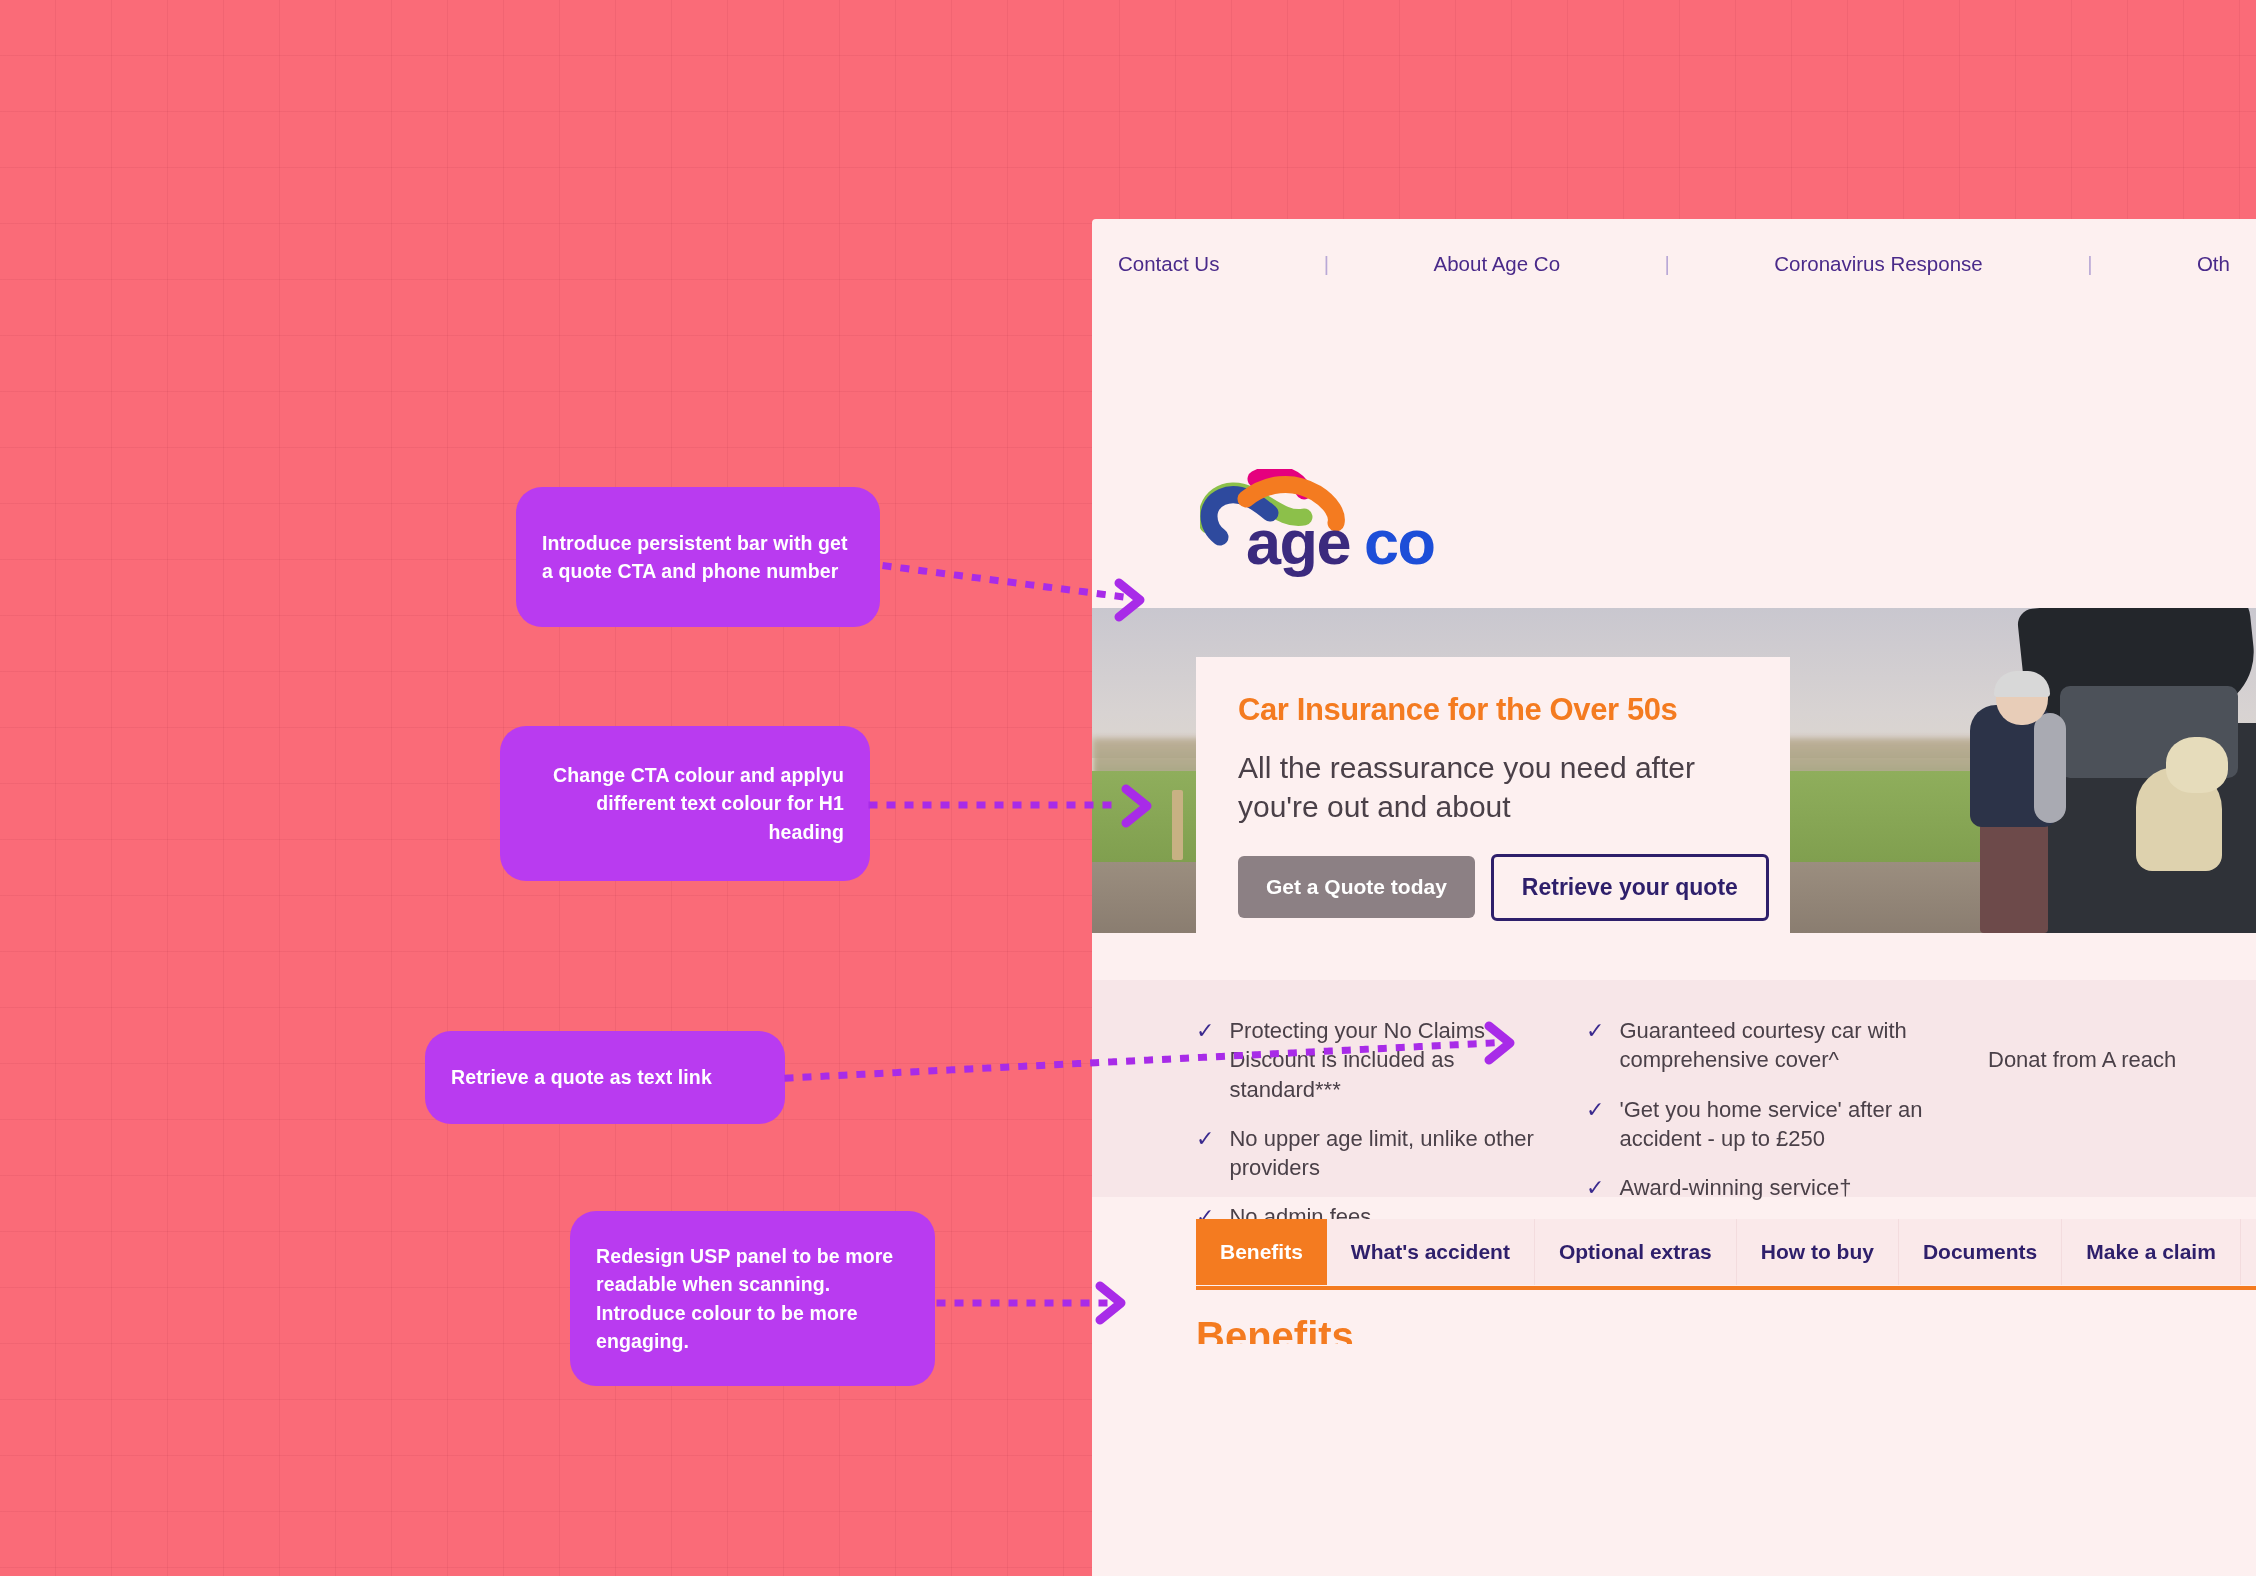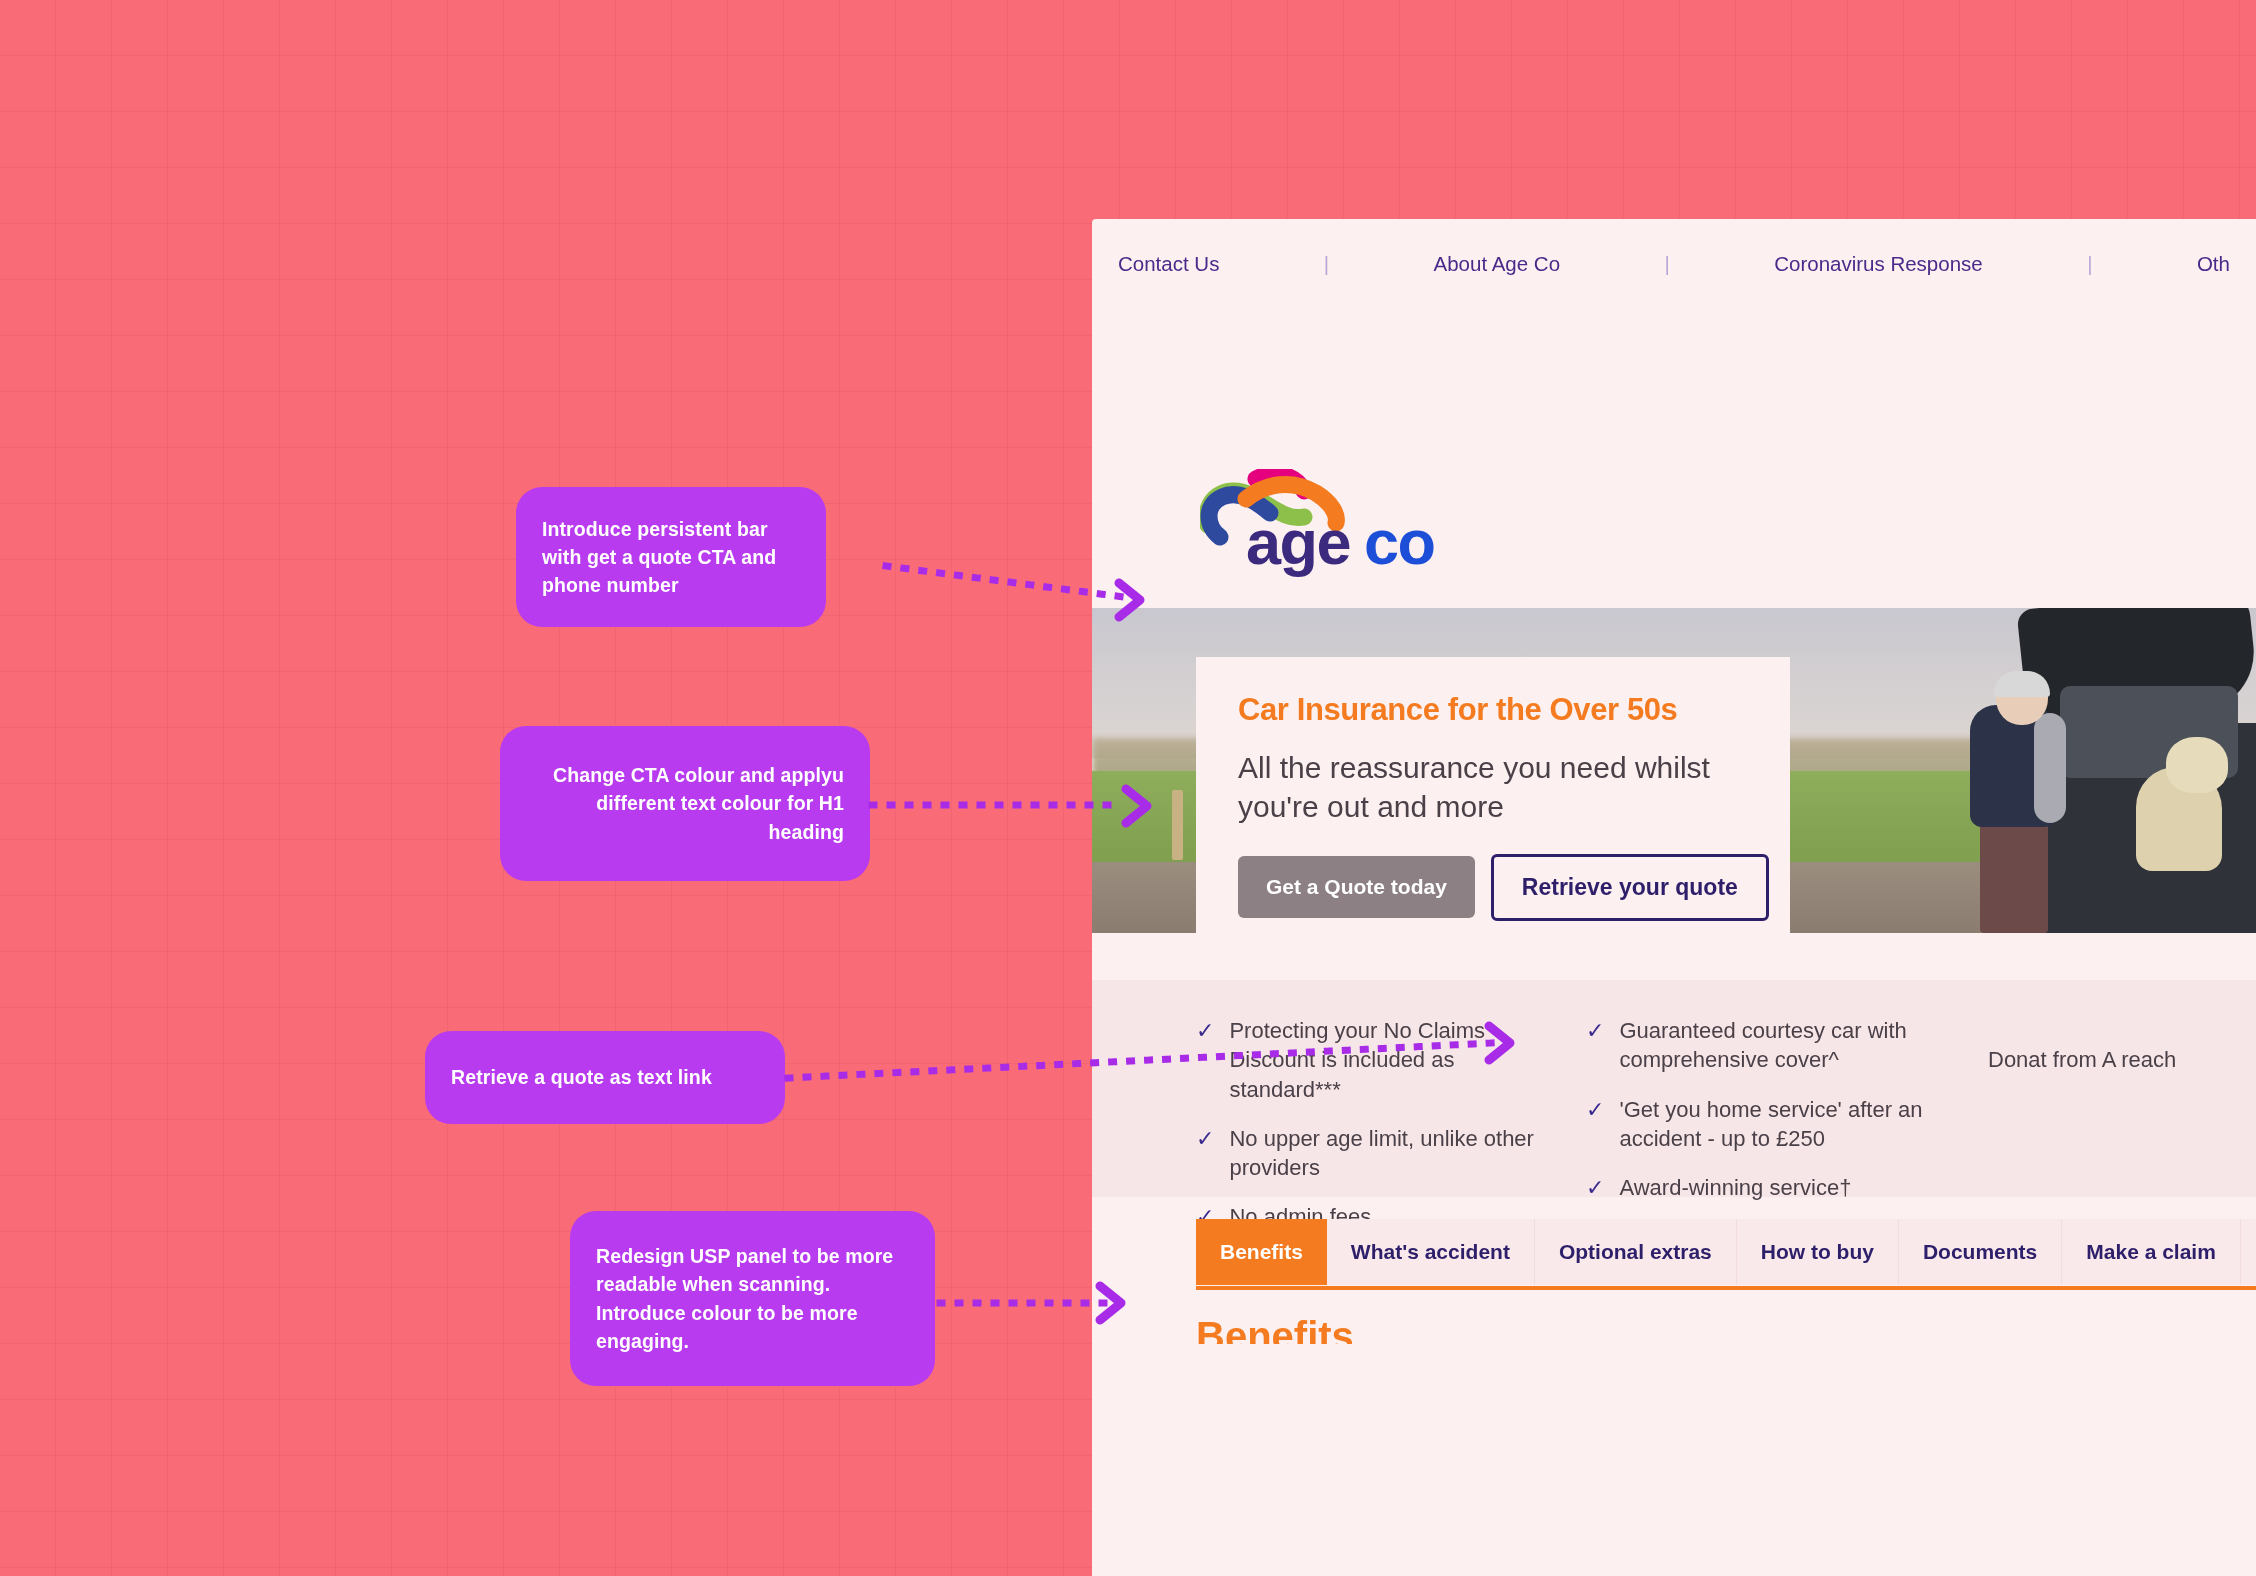--- a/index.html
+++ b/index.html
@@ -37,21 +37,21 @@
     font-weight: 700;
     font-size: 19.5px;
     line-height: 1.45;
     letter-spacing: 0.1px;
     padding: 22px 26px;
     display: flex;
     align-items: center;
   }
   .callout span { display: block; }
 
-  #callout-1 { left: 516px; top: 487px;  width: 310px; height: 140px; }
+  #callout-1 { left: 516px; top: 487px;  width: 364px; height: 140px; }
   #callout-2 { left: 500px; top: 726px;  width: 370px; height: 155px; text-align: right; }
   #callout-3 { left: 425px; top: 1031px; width: 360px; height: 93px;  }
   #callout-4 { left: 570px; top: 1211px; width: 365px; height: 175px; }
 
   
   #connectors {
     position: absolute;
     inset: 0;
     width: 2256px;
     height: 1576px;
@@ -483,21 +483,21 @@
       <div class="dog-head"></div>
       <div class="person-legs"></div>
       <div class="person-gilet"></div>
       <div class="person-sleeve"></div>
       <div class="person-head"></div>
       <div class="person-hair"></div>
     </div>
 
     <div class="hero-card">
       <div class="hero-h1">Car Insurance for the Over 50s</div>
-      <div class="hero-sub">All the reassurance you need whilst you're out and more</div>
+      <div class="hero-sub">All the reassurance you need after you're out and about</div>
       <div class="hero-btns">
         <button class="btn-primary">Get a Quote today</button>
         <button class="btn-secondary">Retrieve your quote</button>
       </div>
     </div>
   </div>
 
   <div class="usp">
     <div class="usp-col c1">
       <div class="usp-item">

